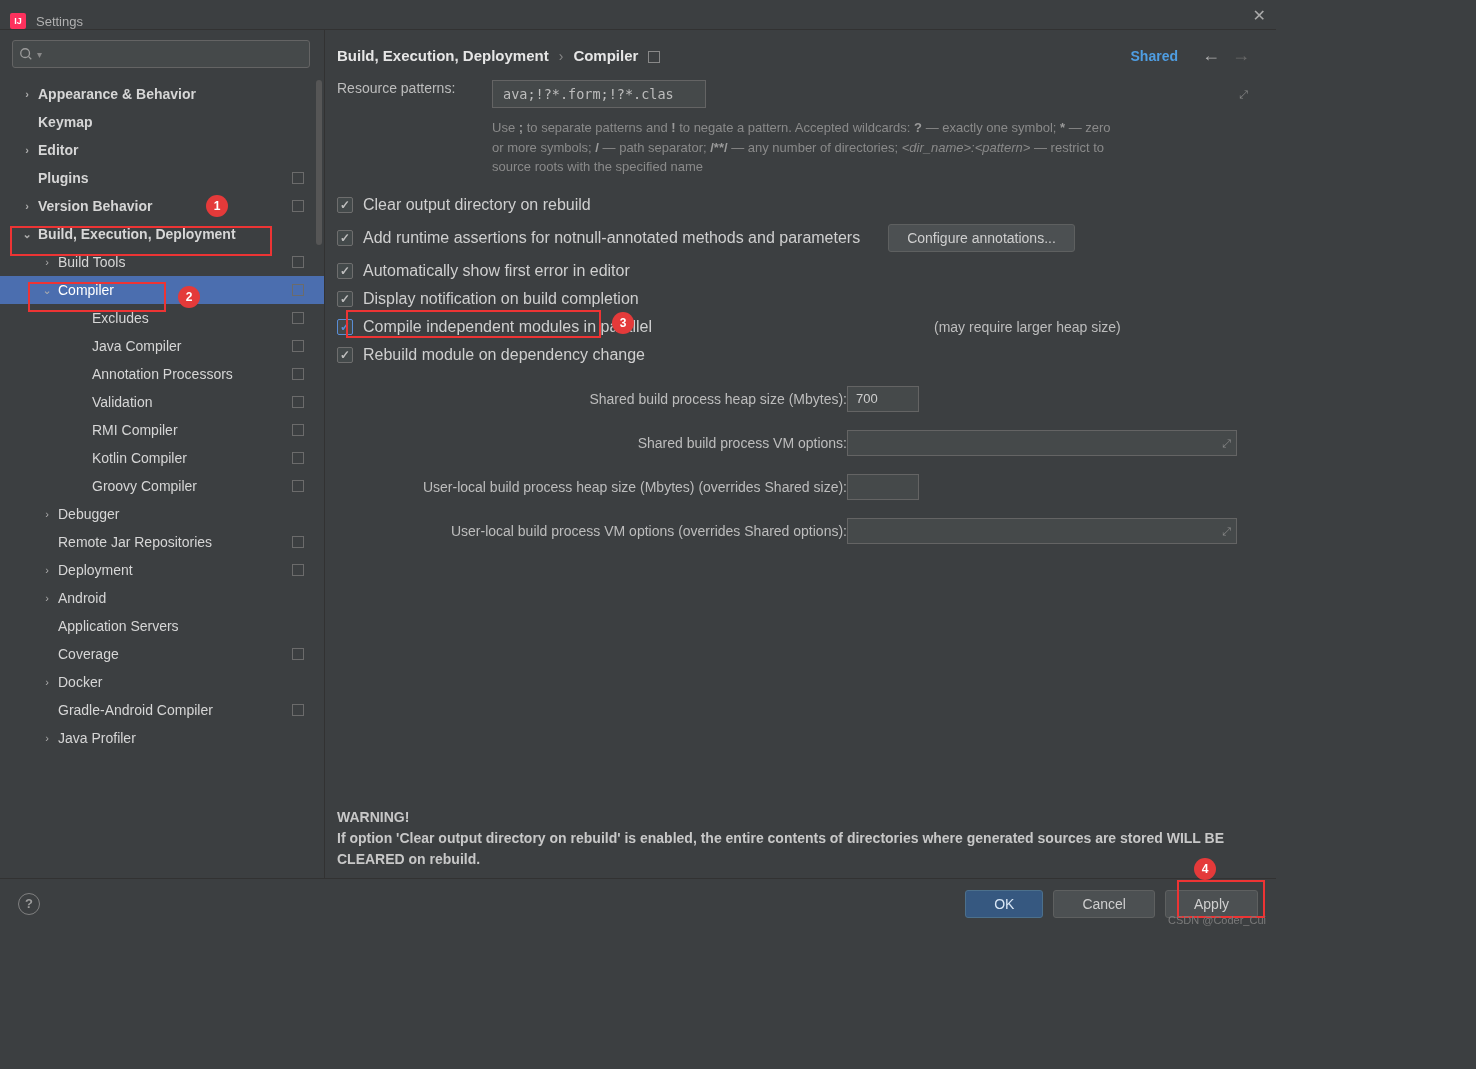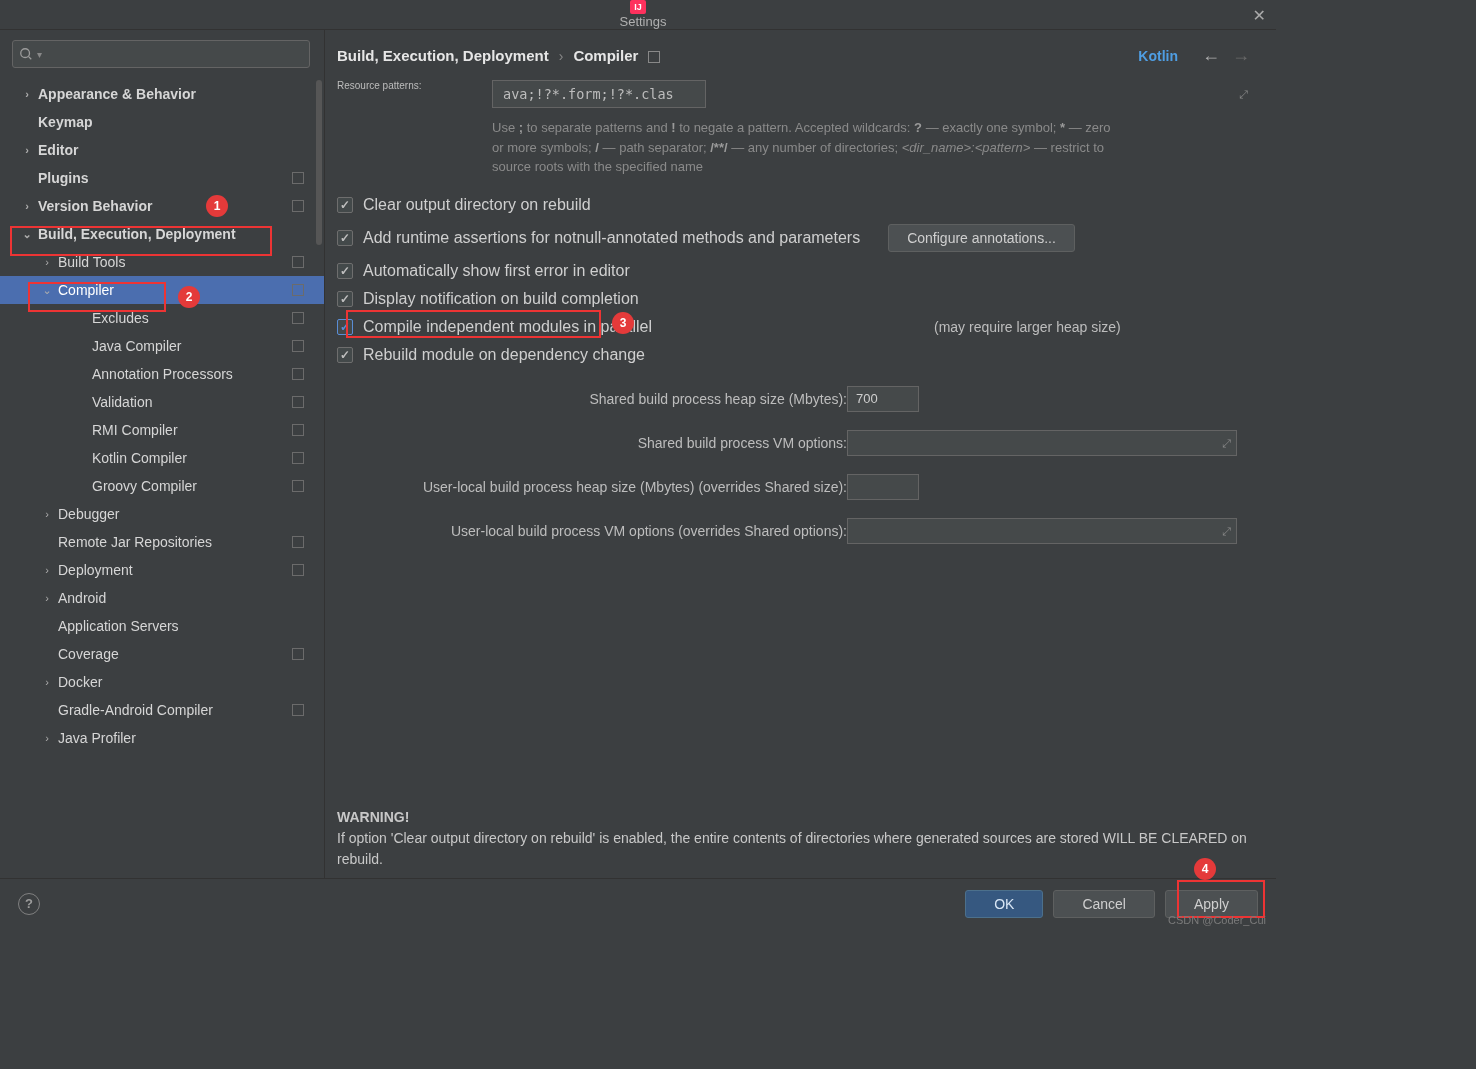--- a/index.html
+++ b/index.html
@@ -1,19 +1,19 @@
 <!DOCTYPE html>
 <html><head>
 <meta charset="utf-8">
 <style>
   * { box-sizing: border-box; margin: 0; padding: 0; font-family: -apple-system, BlinkMacSystemFont, "Segoe UI", Arial, sans-serif; }
   body { background: #3c3f41; color: #bbbbbb; width: 1276px; height: 928px; overflow: hidden; position: relative; font-size: 13px; }
 
   
-  .title-bar { height: 30px; background: #3c3f41; border-bottom: 1px solid #323232; display: flex; align-items: center; padding: 0 10px; position: relative; flex-direction: column; }
+  .title-bar { height: 30px; background: #3c3f41; border-bottom: 1px solid #323232; display: flex; align-items: flex-end; padding: 0 10px; position: relative; }
   .title-bar .logo-icon { width: 16px; height: 16px; background: #fe315d; border-radius: 2px; position: relative; display: inline-flex; align-items: center; justify-content: center; }
   .title-bar .logo-inner { color: #fff; font-size: 9px; font-weight: bold; }
   .title-bar .title-text { color: #b0b0b0; margin-left: 10px; font-size: 13px; }
   .title-bar .close-icon { position: absolute; right: 10px; top: 6px; color: #aaa; font-size: 16px; cursor: pointer; }
 
   
   .main-layout { display: flex; height: calc(100% - 30px - 50px); }
 
   
   .sidebar { width: 325px; background: #3c3f41; border-right: 1px solid #323232; display: flex; flex-direction: column; position: relative; }
@@ -46,21 +46,21 @@
   .crumb-sep { color: #888; margin: 0 10px; font-size: 14px; }
   .crumb .proj-icon { display: inline-block; width: 12px; height: 12px; border: 1px solid #888; margin-left: 10px; vertical-align: middle; }
   .crumb-spacer { flex: 1; }
   .reset-link { color: #4f9ee3; font-size: 14px; font-weight: 600; margin-right: 18px; }
   .nav-arrow { color: #adadad; font-size: 18px; margin: 0 6px; }
   .nav-arrow.dim { color: #6a6a6a; }
 
   .form { padding: 0 22px 0 12px; }
   .row { display: flex; align-items: center; min-height: 34px; }
   .row.top { align-items: flex-start; padding-top: 2px; }
-  .label-col { width: 155px; color: #bdbdbd; font-size: 10px; }
+  .label-col { width: 155px; color: #bdbdbd; font-size: 14px; }
   .input-wide { flex: 1; height: 28px; background: #45494a; border: 1px solid #646464; color: #bdbdbd; font-family: "Consolas","Menlo",monospace; font-size: 13.5px; padding: 0 30px 0 10px; position: relative; }
   .expand-icon { position: absolute; right: 6px; top: 50%; transform: translateY(-50%); color: #888; font-size: 11px; }
   .help-text { color: #8a8a8a; font-size: 13px; line-height: 1.5; padding: 6px 0 14px 155px; max-width: 780px; }
   .help-text b { color: #9a9a9a; font-weight: 600; }
   .help-text i { font-style: italic; }
 
   .check-row { display: flex; align-items: center; padding: 5px 0; }
   .checkbox { width: 16px; height: 16px; border: 1px solid #6e6e6e; background: #43494a; margin-right: 10px; display: flex; align-items: center; justify-content: center; border-radius: 2px; }
   .checkbox.checked::before { content: "✓"; color: #bfbfbf; font-size: 12px; font-weight: bold; }
   .checkbox.checked.blue { border-color: #5a8dd6; }
@@ -231,21 +231,21 @@
         </div>
       </div>
   </div>
 
   <div class="content">
     <div class="crumb-row">
       <span class="crumb">Build, Execution, Deployment</span>
       <span class="crumb-sep">›</span>
       <span class="crumb"><span>Compiler</span><span class="proj-icon"></span></span>
       <span class="crumb-spacer"></span>
-      <span class="reset-link">Kotlin</span>
+      <span class="reset-link">Shared</span>
       <span class="nav-arrow">←</span>
       <span class="nav-arrow dim">→</span>
     </div>
 
     <div class="form">
       <div class="row top">
         <div class="label-col">Resource patterns:</div>
         <div style="flex:1; position:relative;">
           <input class="input-wide" value="ava;!?*.form;!?*.class;!?*.groovy;!?*.scala;!?*.flex;!?*.kt;!?*.clj;!?*.aj" style="">
           <span class="expand-icon">⤢</span>
@@ -299,21 +299,21 @@
           </div>
           <div class="field-row">
             <div class="field-label">User-local build process VM options (overrides Shared options):</div>
             <div style="position: relative;"><input class="field-input wide" style=""><span class="expand-icon">⤢</span></div>
           </div>
         </div>
     </div>
 
     <div class="warn-block">
       <div class="warn-head">WARNING!</div>
-      <div style="font-weight:400;">If option 'Clear output directory on rebuild' is enabled, the entire contents of directories where generated sources are stored WILL BE CLEARED on rebuild.</div>
+      <div style="font-weight:700;">If option 'Clear output directory on rebuild' is enabled, the entire contents of directories where generated sources are stored WILL BE CLEARED on rebuild.</div>
     </div>
   </div>
 </div>
 
 <div class="bottom-bar">
   <div class="help-btn">?</div>
   <div class="btn-spacer"></div>
   <button class="btn primary">OK</button>
   <button class="btn">Cancel</button>
   <button class="btn">Apply</button>

